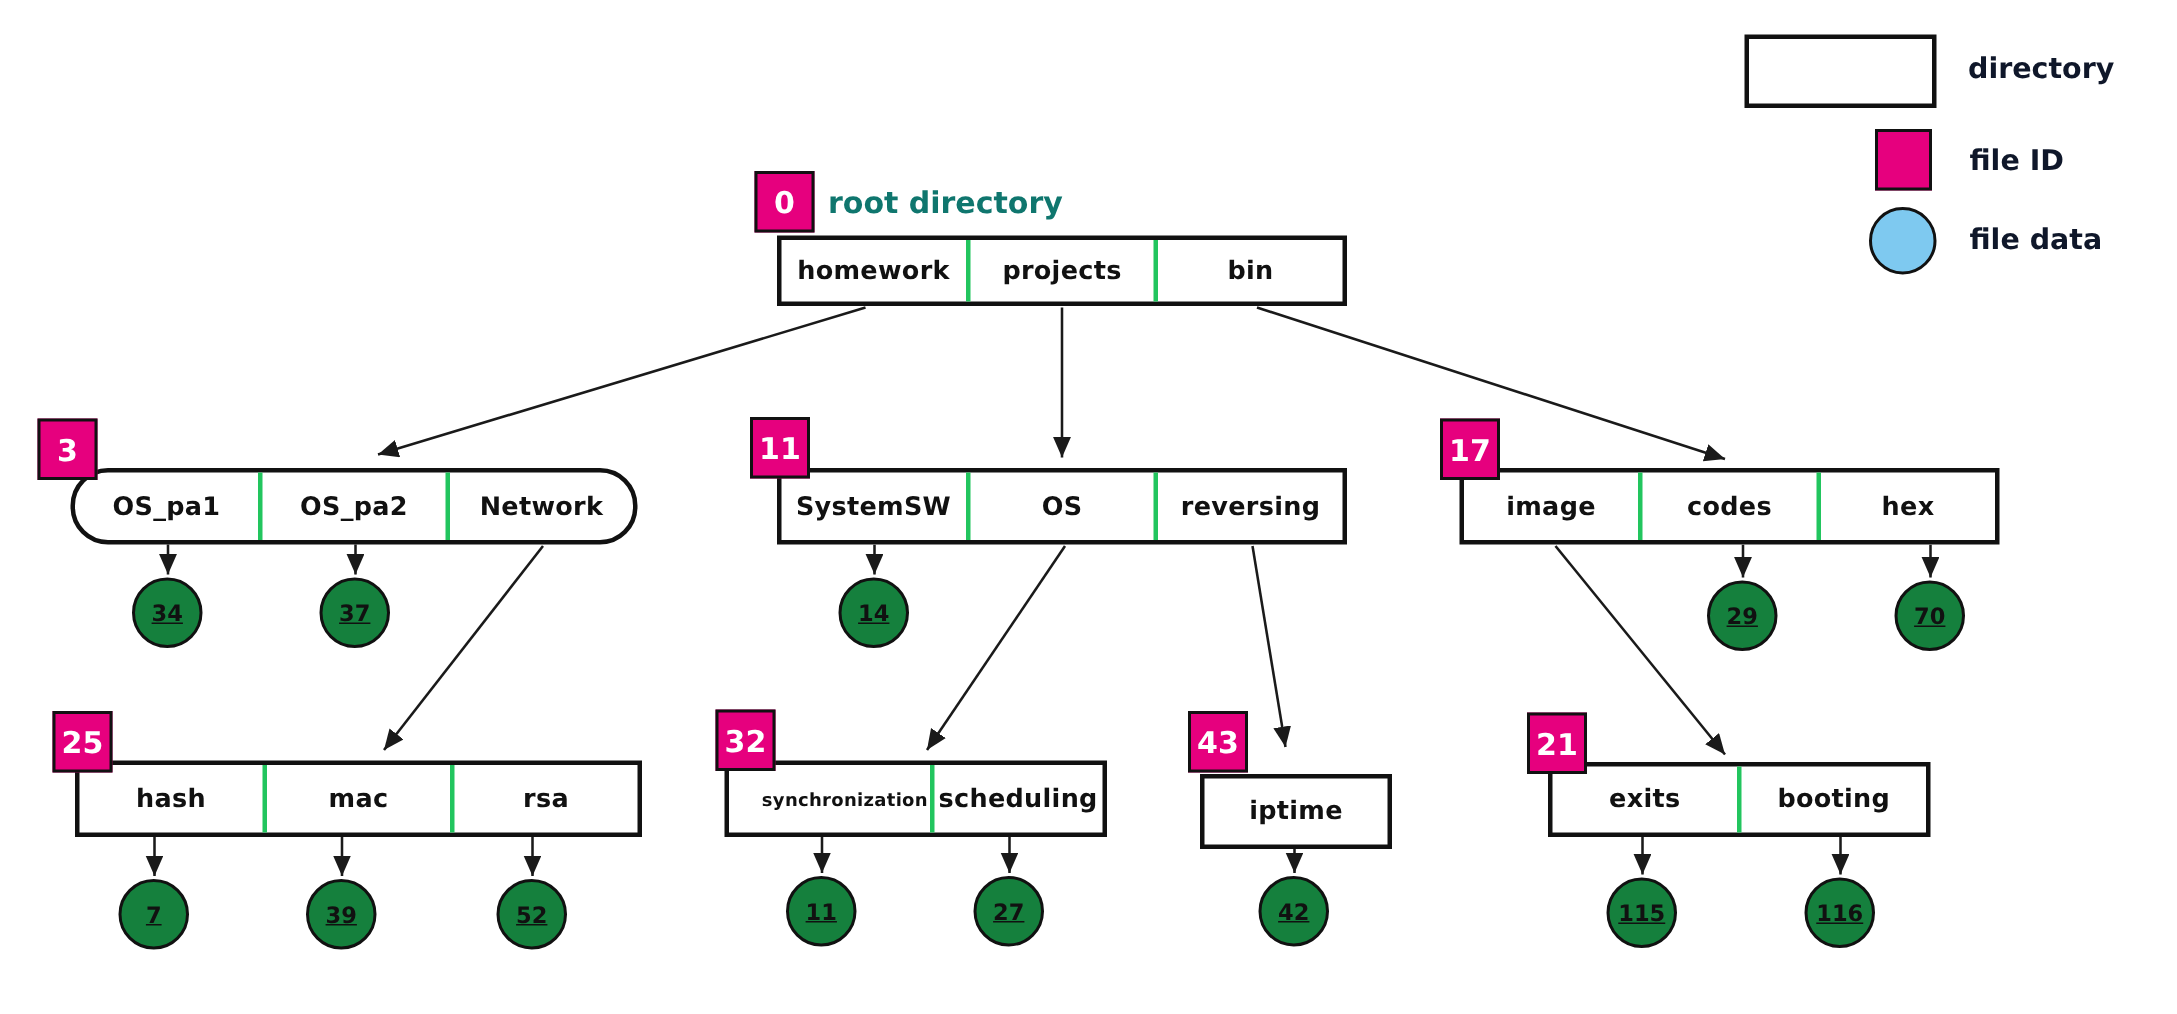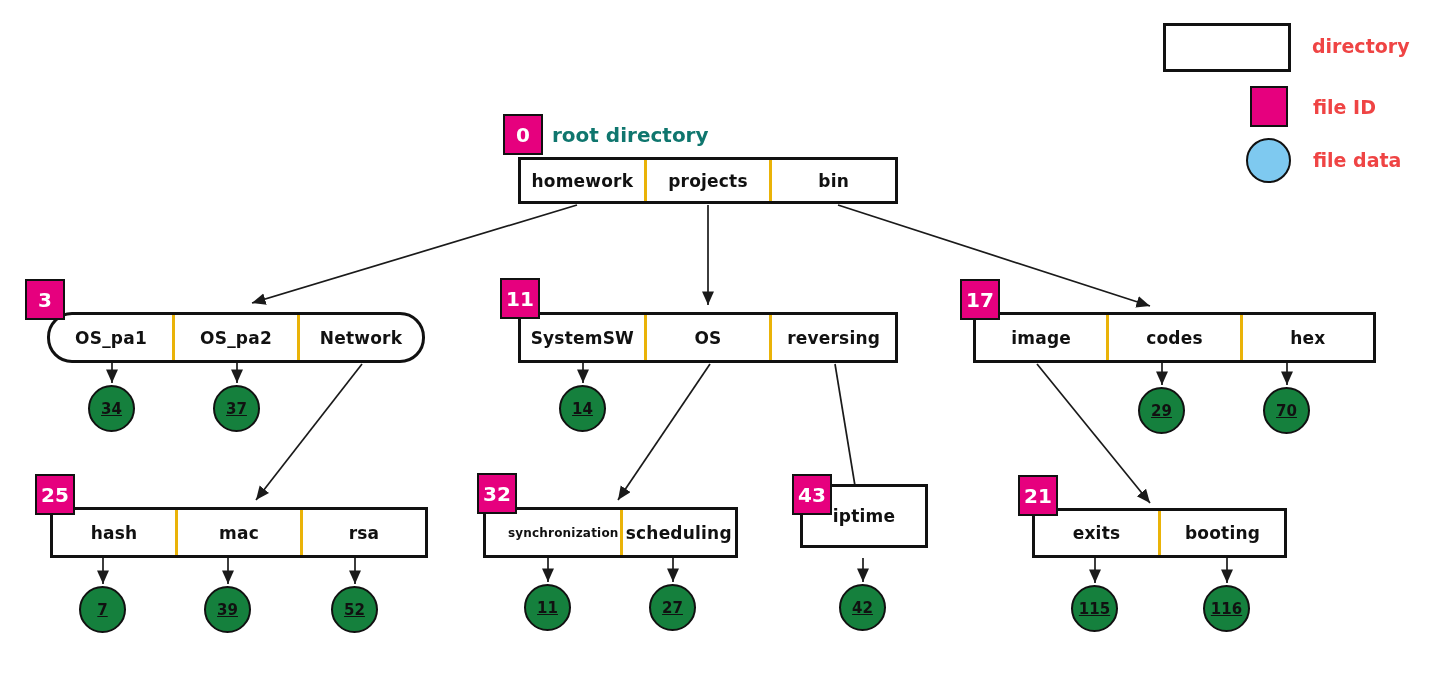--- a/index.html
+++ b/index.html
@@ -8,41 +8,41 @@
     font-family:"DejaVu Sans","Liberation Sans",sans-serif;
     font-weight:bold;color:#111;overflow:hidden;
   }
   #arrows{position:absolute;left:0;top:0;width:1451px;height:676px;z-index:1;}
   .dirbox{
     position:absolute;display:flex;background:#ffffff;
     border:3px solid #111;box-sizing:border-box;z-index:2;
   }
   .cell{
     flex:1;display:flex;align-items:center;justify-content:center;
-    border-right:3px solid #eab308;font-size:17px;letter-spacing:0.2px;
+    border-right:3px solid #22c55e;font-size:17px;letter-spacing:0.2px;
     white-space:nowrap;overflow:hidden;
   }
   .cell:last-child{border-right:none;}
   .cell.small{font-size:12px;}
   .fileid{
     position:absolute;width:40px;height:41px;background:#E6007E;
     border:2px solid #111;box-sizing:border-box;z-index:3;
     display:flex;align-items:center;justify-content:center;
     color:#ffffff;font-size:20px;
   }
   .filedata{
     position:absolute;width:47px;height:47px;border-radius:50%;
     background:#15803d;border:2.5px solid #111;box-sizing:border-box;z-index:2;
     display:flex;align-items:center;justify-content:center;font-size:15px;color:#111;text-decoration:underline;
   }
   .rootcaption{
     position:absolute;color:#0f766e;font-size:20px;z-index:3;white-space:nowrap;
   }
   .legend-label{
-    position:absolute;font-size:19px;color:#ef4444;white-space:nowrap;z-index:2;
+    position:absolute;font-size:19px;color:#0f172a;white-space:nowrap;z-index:2;
   }
   .legend-rect{
     position:absolute;width:128px;height:49px;background:#ffffff;
     border:3px solid #111;box-sizing:border-box;z-index:2;
   }
   .legend-square{
     position:absolute;width:38px;height:41px;background:#E6007E;
     border:2px solid #111;box-sizing:border-box;z-index:2;
   }
   .legend-circle{
@@ -110,41 +110,41 @@
   </div>
 
   <div class="fileid" style="left:500px;top:278px;">11</div>
   <div class="dirbox" style="left:518px;top:312px;width:380px;height:51px;">
     <div class="cell">SystemSW</div>
     <div class="cell">OS</div>
     <div class="cell">reversing</div>
   </div>
 
   <div class="fileid" style="left:960px;top:279px;">17</div>
-  <div class="dirbox" style="left:973px;top:312px;width:403px;height:51px;">
+  <div class="dirbox" style="left:973px;top:312px;width:360px;height:51px;">
     <div class="cell">image</div>
     <div class="cell">codes</div>
     <div class="cell">hex</div>
   </div>
 
   <div class="fileid" style="left:35px;top:474px;">25</div>
   <div class="dirbox" style="left:50px;top:507px;width:378px;height:51px;">
     <div class="cell">hash</div>
     <div class="cell">mac</div>
     <div class="cell">rsa</div>
   </div>
 
   <div class="fileid" style="left:477px;top:473px;">32</div>
   <div class="dirbox" style="left:483px;top:507px;width:255px;height:51px;padding-left:21px;">
     <div class="cell small">synchronization</div>
     <div class="cell">scheduling</div>
   </div>
 
   <div class="fileid" style="left:792px;top:474px;">43</div>
-  <div class="dirbox" style="left:800px;top:484px;width:128px;height:64px;">
+  <div class="dirbox" style="left:800px;top:516px;width:128px;height:50px;">
     <div class="cell">iptime</div>
   </div>
 
   <div class="fileid" style="left:1018px;top:475px;">21</div>
   <div class="dirbox" style="left:1032px;top:508px;width:255px;height:50px;">
     <div class="cell">exits</div>
     <div class="cell">booting</div>
   </div>
 
   <div class="filedata" style="left:88px;top:385px;">34</div>

